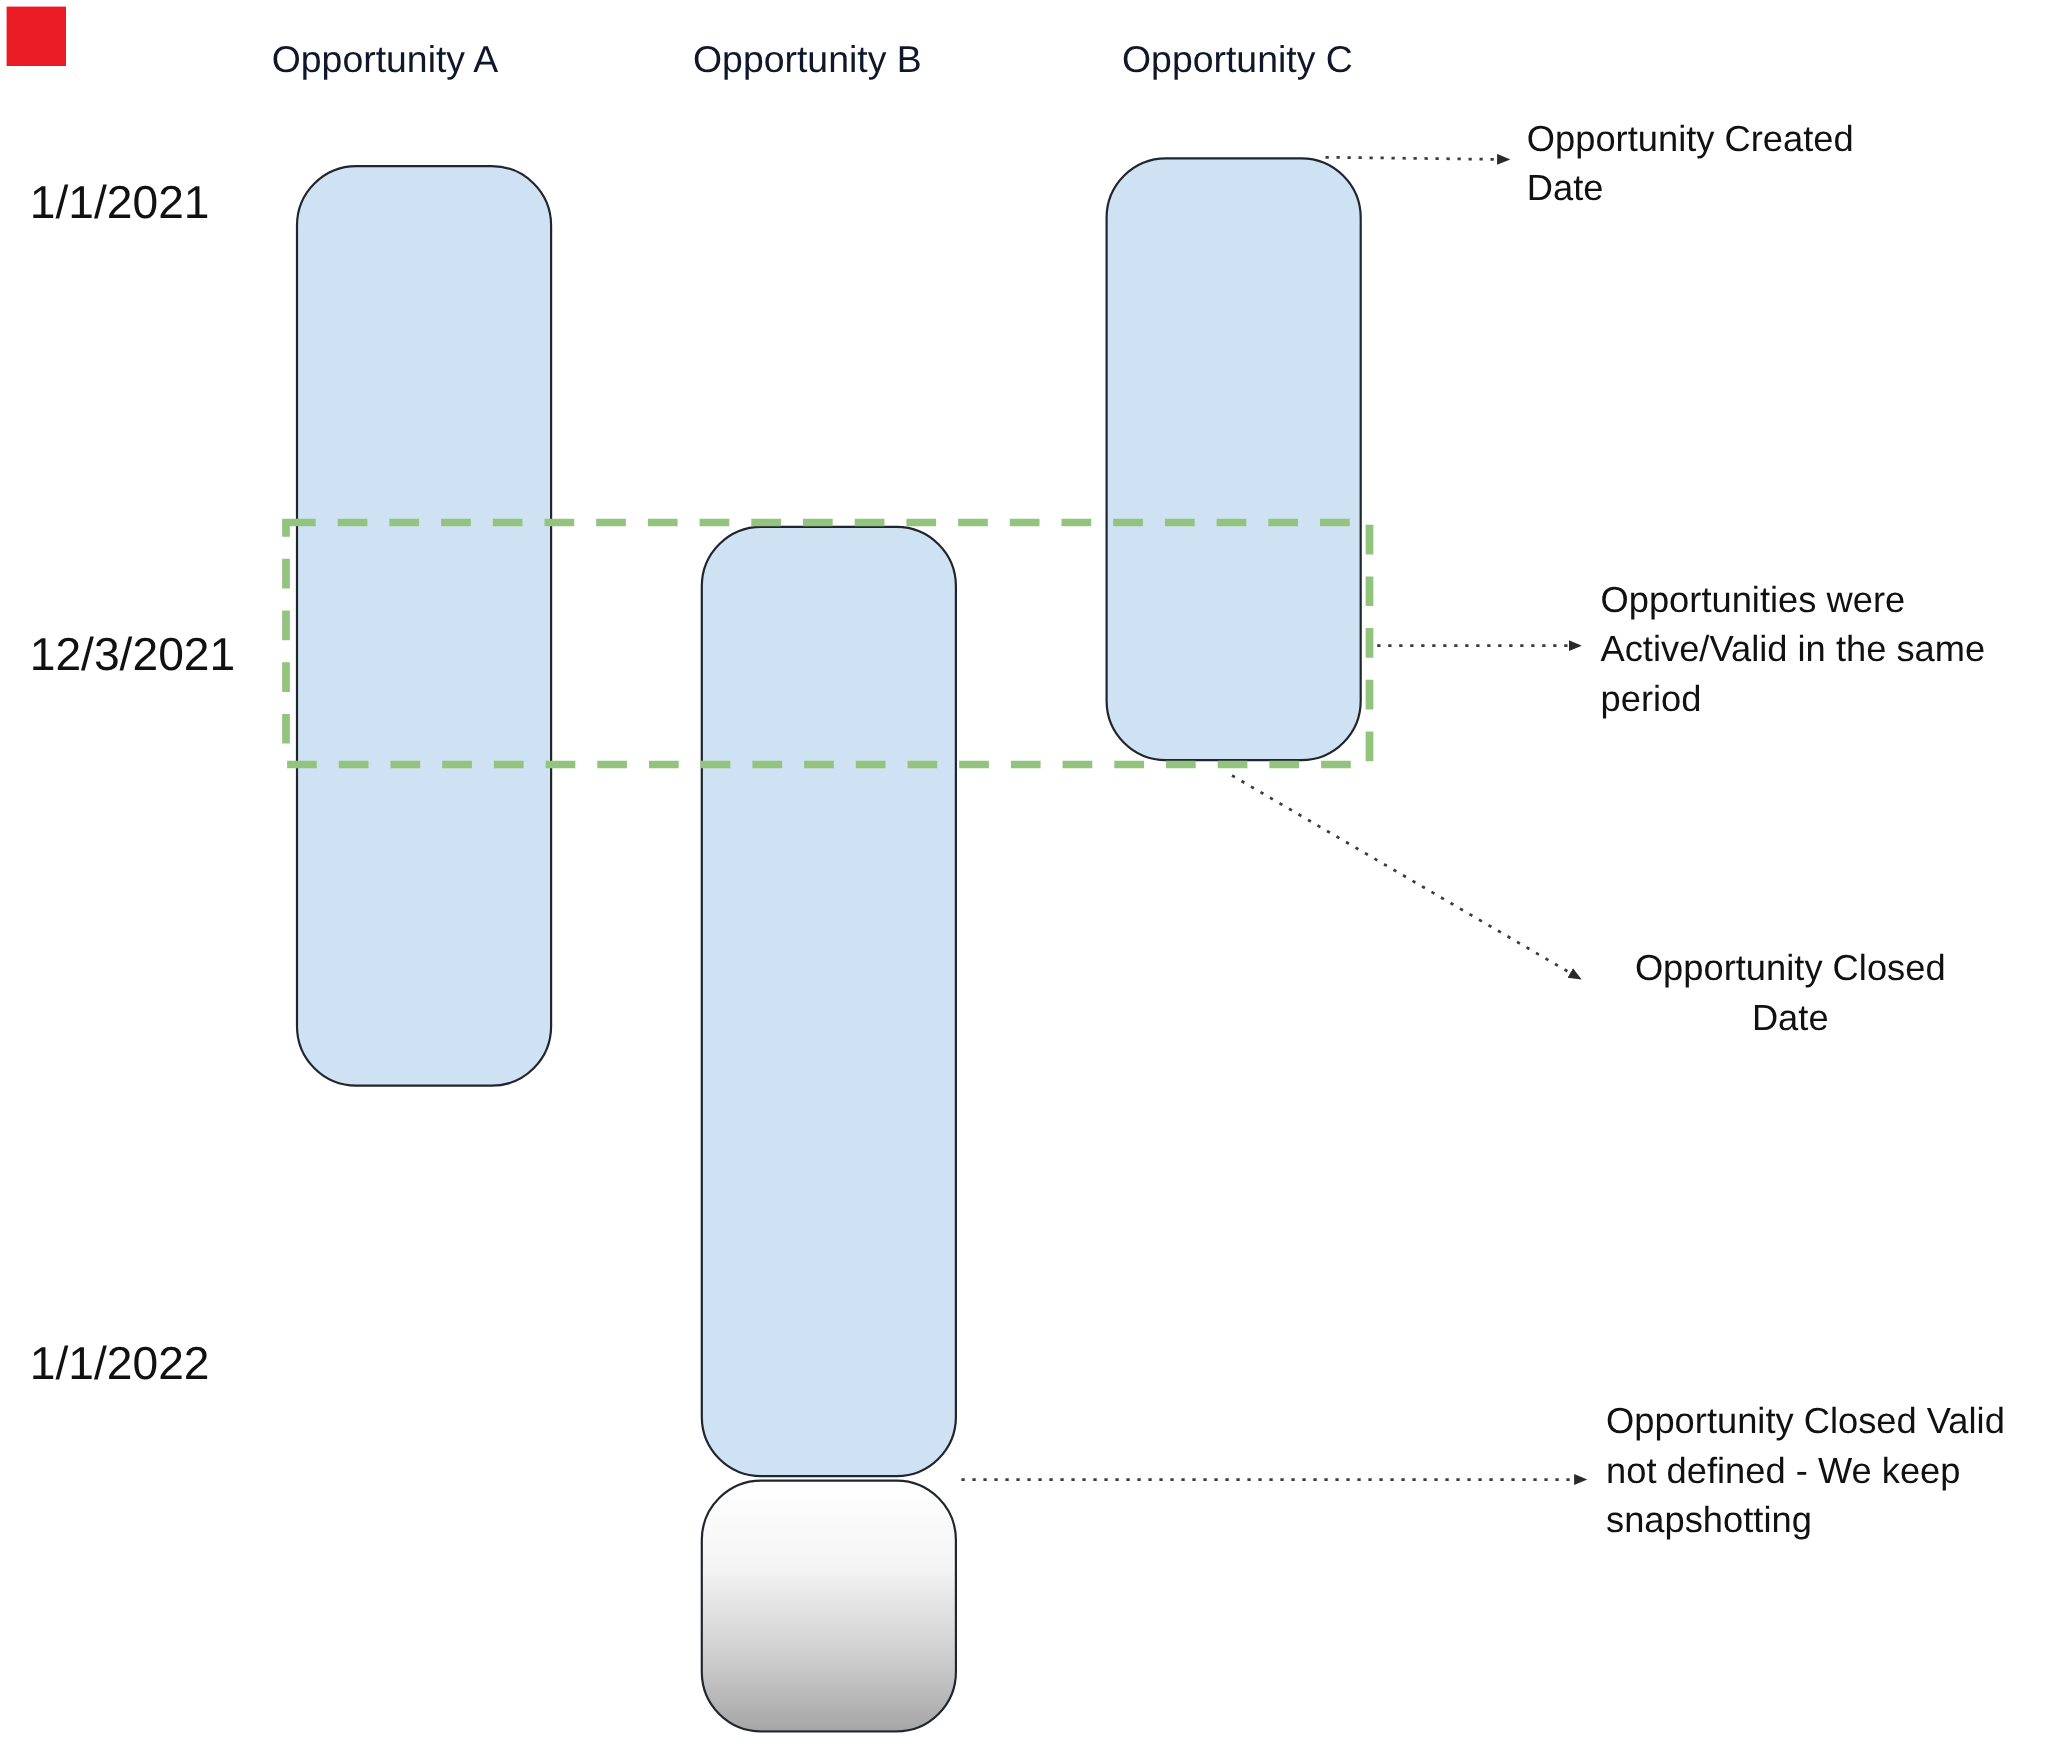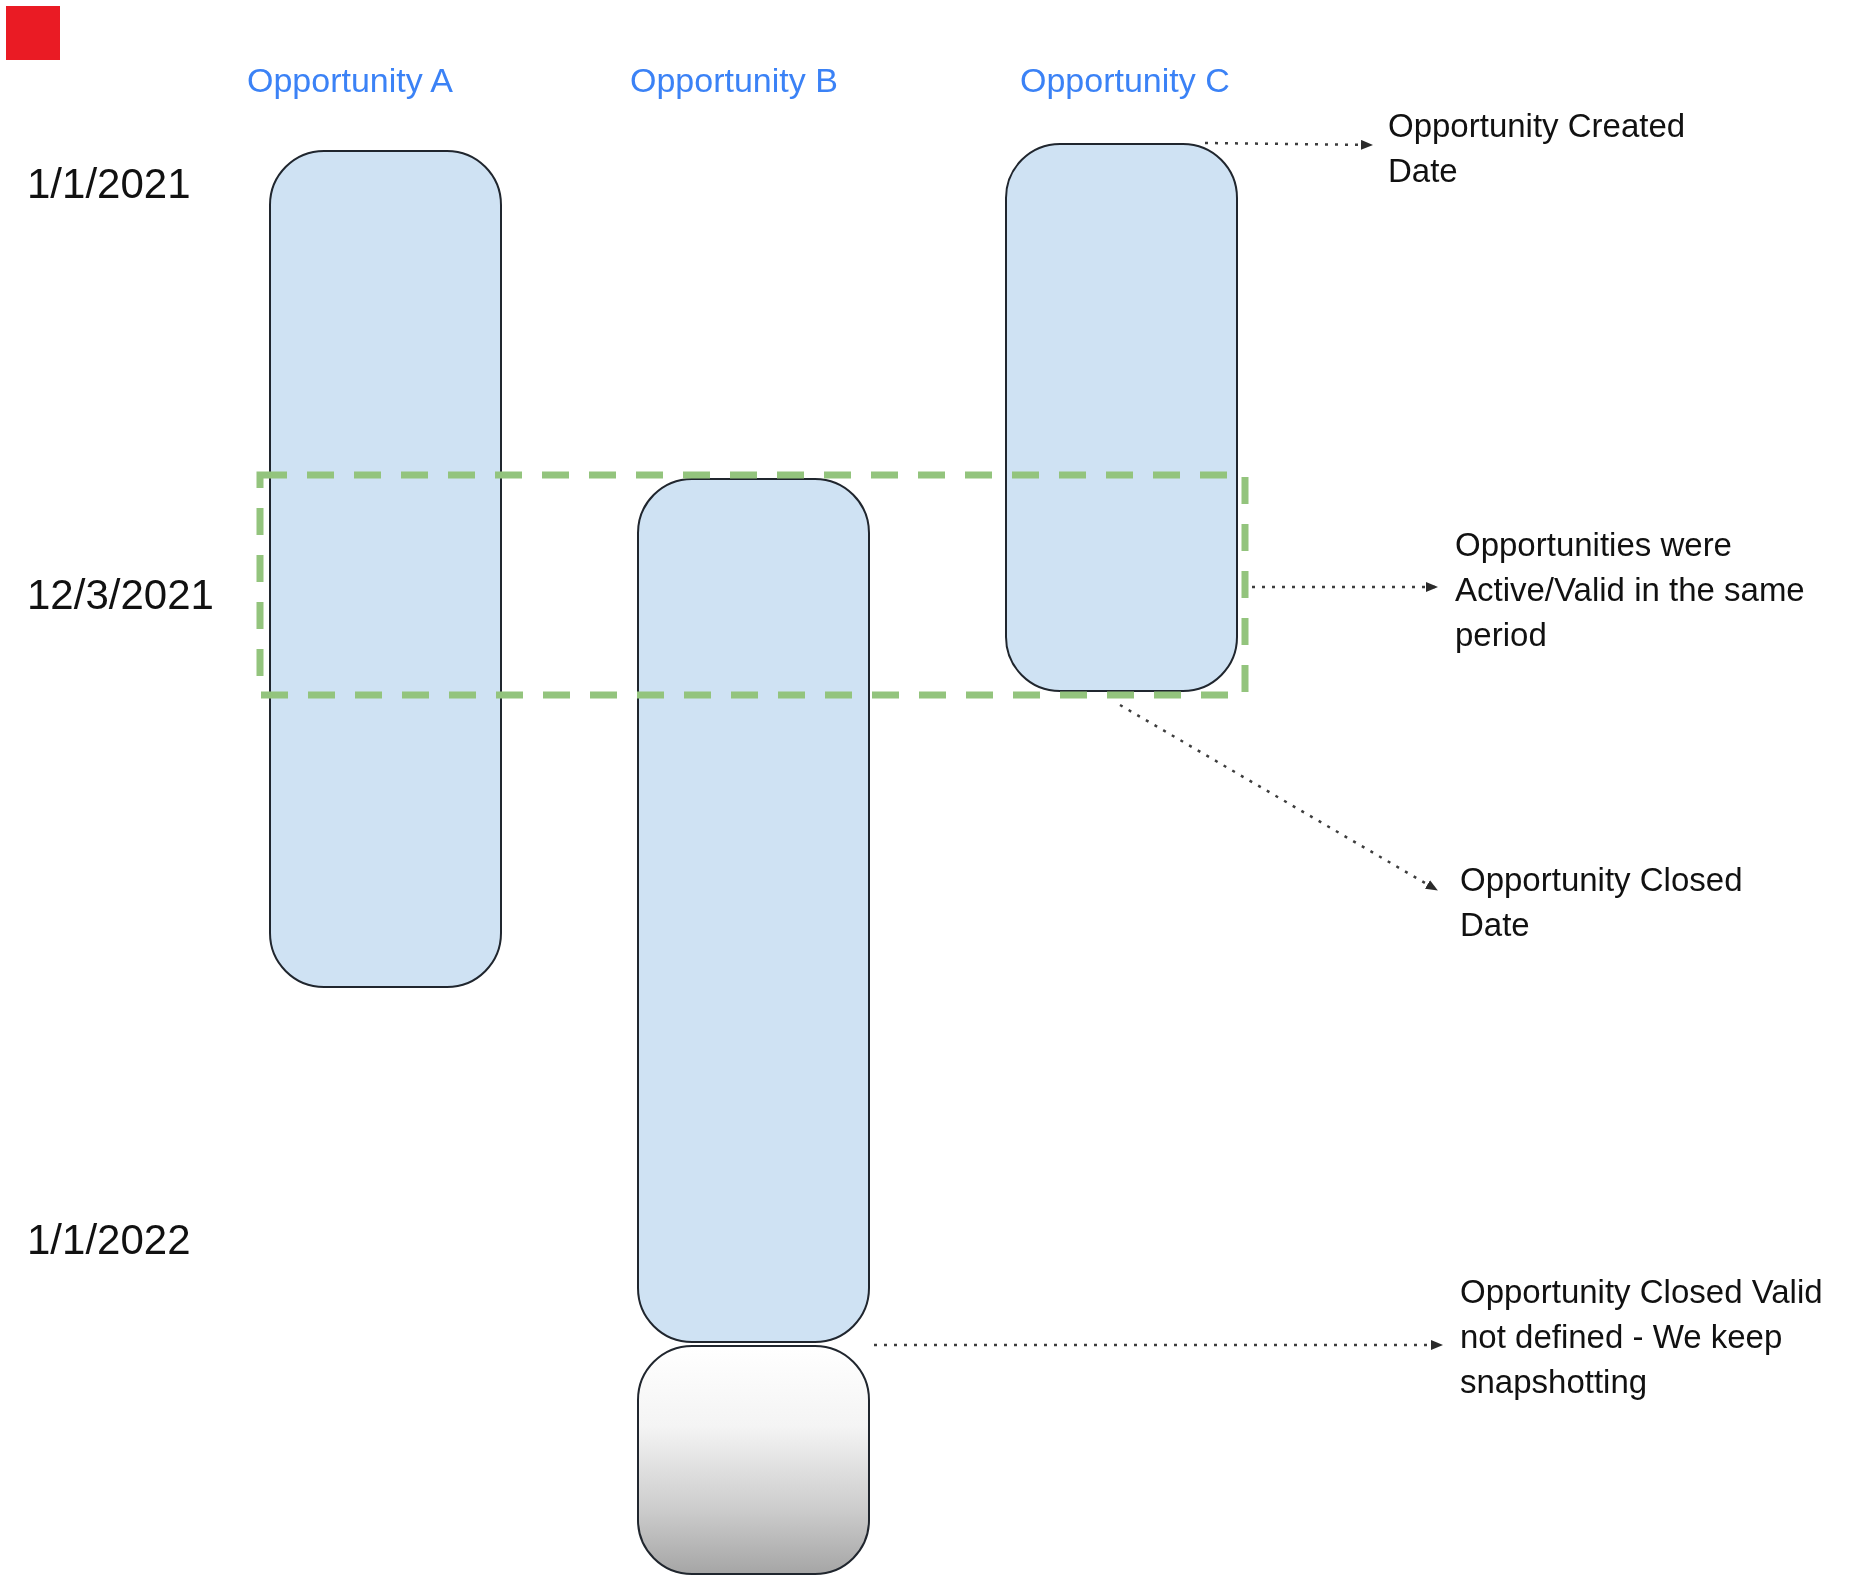--- a/index.html
+++ b/index.html
@@ -13,25 +13,25 @@
     color: #111111;
   }
   .red-marker {
     position: absolute;
     left: 6px; top: 6px;
     width: 54px; height: 54px;
     background: #ea1b24;
   }
   .col-header {
     position: absolute;
-    top: 60px;
+    top: 34px;
     font-size: 34px;
     line-height: 40px;
     white-space: nowrap;
-    color: #3b82f6;
+    color: #0f172a;
   }
   .date-label {
     position: absolute;
     left: 27px;
     font-size: 42px;
     line-height: 40px;
     white-space: nowrap;
     color: #111111;
   }
   .bar {
@@ -64,21 +64,21 @@
   }
   .annotation {
     position: absolute;
     font-size: 33px;
     line-height: 45px;
     color: #111111;
     z-index: 6;
   }
   .ann-1 { left: 1388px; top: 103px;  width: 335px; }
   .ann-2 { left: 1455px; top: 522px;  width: 400px; }
-  .ann-3 { left: 1460px; top: 857px;  width: 335px; }
+  .ann-3 { left: 1460px; top: 857px;  width: 335px; text-align: center; }
   .ann-4 { left: 1460px; top: 1269px; width: 405px; }
 </style>
 </head>
 <body>
 
 <div class="canvas">
 
   <div class="red-marker"></div>
 
   <div class="col-header" style="left:247px">Opportunity A</div>

